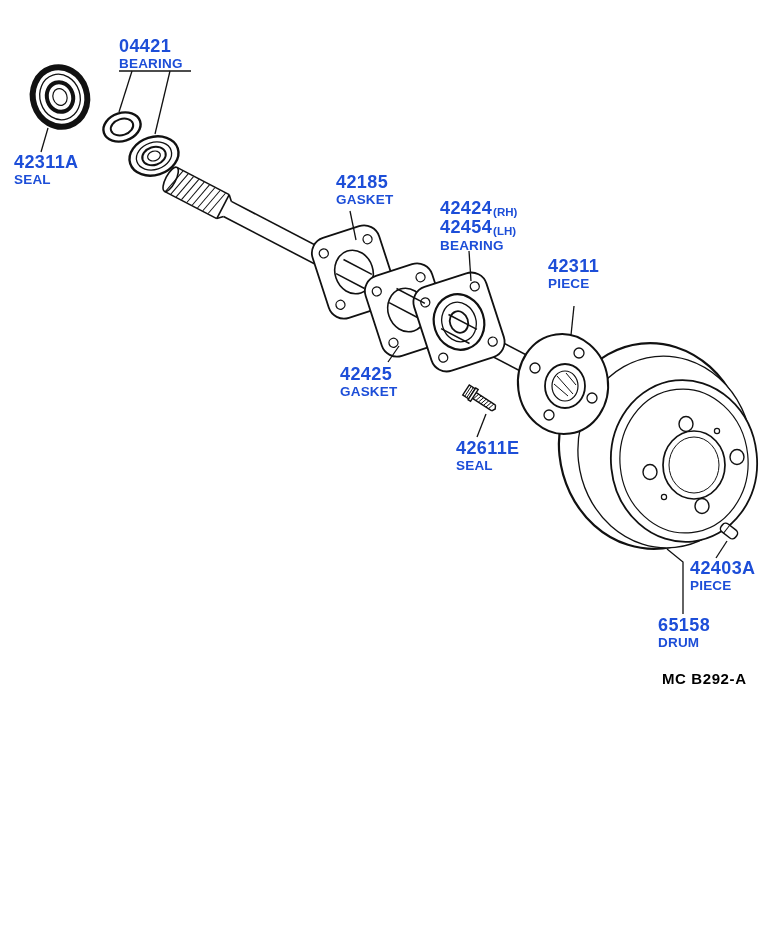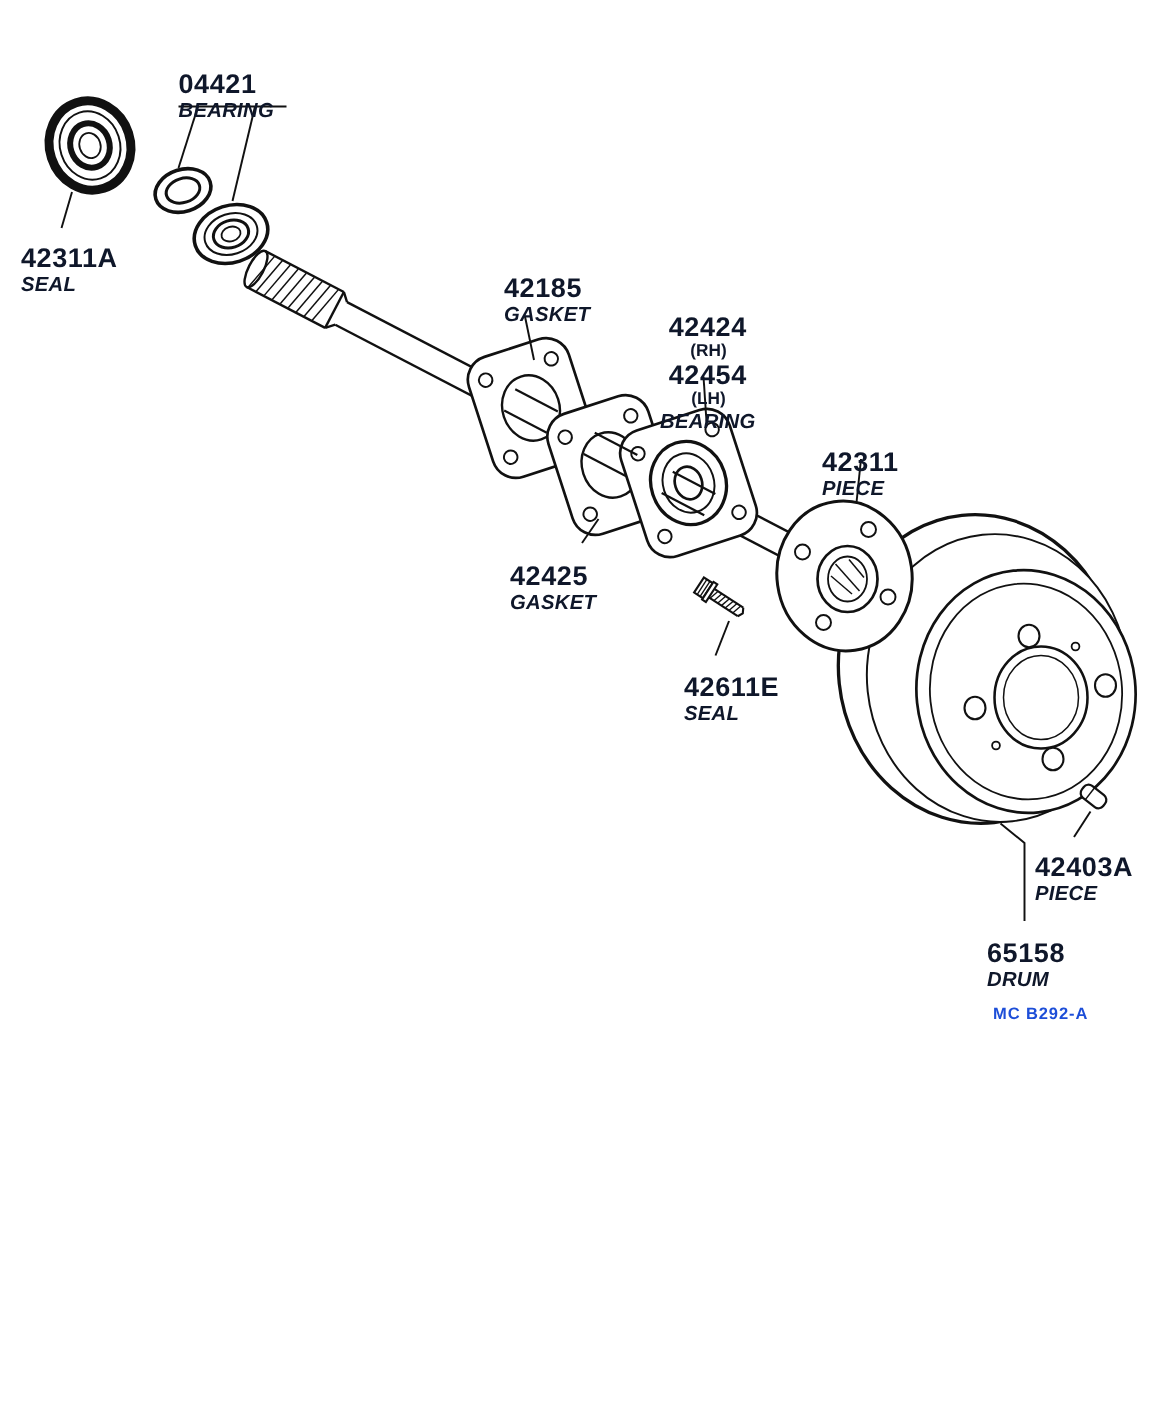--- a/index.html
+++ b/index.html
@@ -8,51 +8,49 @@
   .stage {
     position: relative;
     width: 776px;
     height: 942px;
     background: #ffffff;
     overflow: hidden;
   }
   .stage svg { position: absolute; left: 0; top: 0; }
   .label {
     position: absolute;
-    color: #0f172a;
+    color: #1d4ed8;
     white-space: nowrap;
     line-height: 1.08;
-    margin-top: 10px;
   }
   .part-no {
     font-size: 18px;
     font-weight: bold;
     letter-spacing: 0.4px;
   }
-  .part-line { display: flex; align-items: center; flex-direction: column; }
+  .part-line { display: flex; align-items: flex-end; }
   .suffix {
     font-size: 11.5px;
     font-weight: bold;
     margin-left: 1px;
   }
   .part-desc {
     font-size: 13.5px;
     font-weight: bold;
     letter-spacing: 0.2px;
     margin-top: 1px;
-    font-style: italic;
   }
   .footer-code {
     position: absolute;
     left: 662px;
     top: 670px;
-    font-size: 11px;
+    font-size: 15px;
     font-weight: bold;
     letter-spacing: 0.6px;
-    color: #1d4ed8;
+    color: #000000;
   }
 </style>
 </head>
 <body>
 
 <div class="stage">
 
   <svg width="776" height="942" viewBox="0 0 776 942">
 
     <g transform="translate(168,178) rotate(27.5)" fill="none" stroke="#111" stroke-width="1.6">
@@ -232,21 +230,21 @@
         <span class="suffix">(LH)</span>
     </div>
     <div class="part-desc">BEARING</div>
   </div>
 
   <div class="label" style="left:340px; top:365px;">
     <div class="part-no">42425</div>
     <div class="part-desc">GASKET</div>
   </div>
 
-  <div class="label" style="left:548px; top:289px;">
+  <div class="label" style="left:548px; top:257px;">
     <div class="part-no">42311</div>
     <div class="part-desc">PIECE</div>
   </div>
 
   <div class="label" style="left:456px; top:439px;">
     <div class="part-no">42611E</div>
     <div class="part-desc">SEAL</div>
   </div>
 
   <div class="label" style="left:690px; top:559px;">

